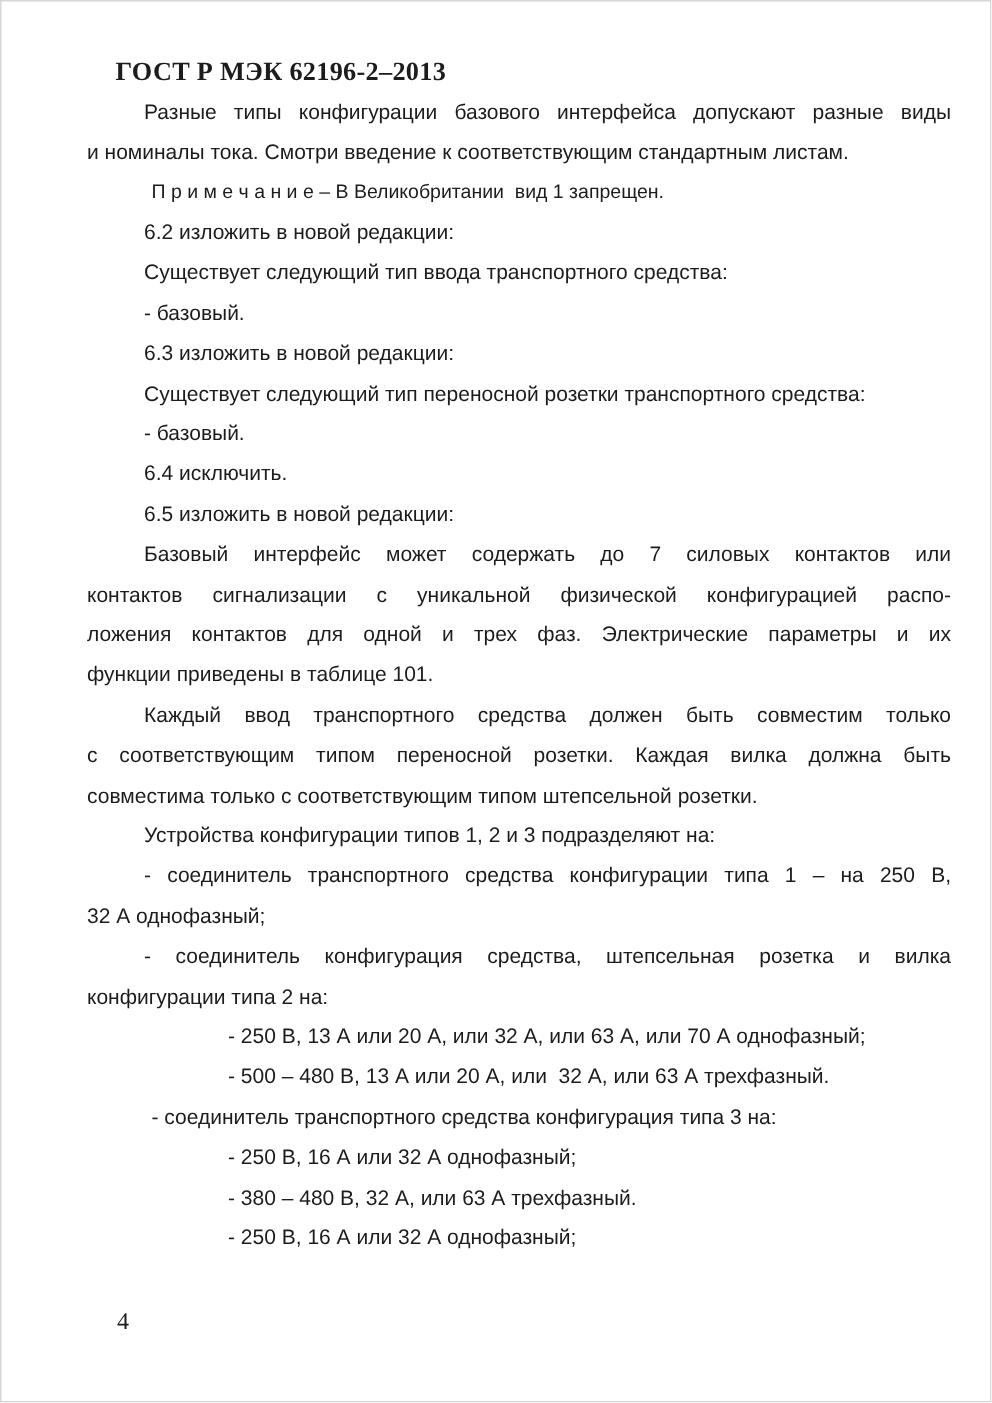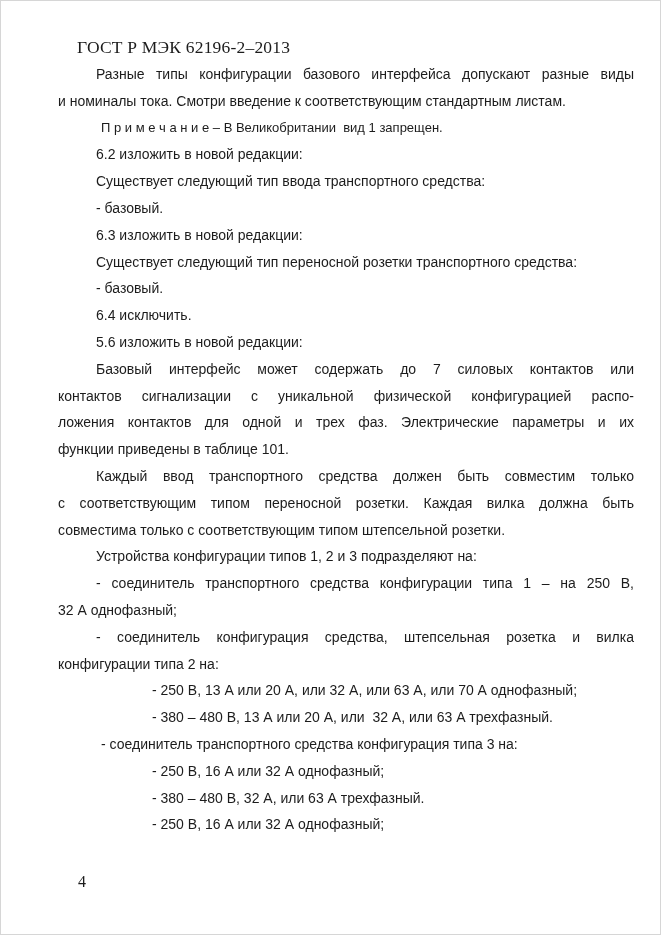--- a/index.html
+++ b/index.html
@@ -12,21 +12,21 @@
     border: 1px solid #d6d6d6;
     font-family: "Liberation Sans", sans-serif;
     color: #1c1c1c;
     overflow: hidden;
   }
   .doc-header {
     position: absolute;
     left: 76px;
     top: 36px;
     font-family: "Liberation Serif", serif;
-    font-weight: normal;
+    font-weight: bold;
     font-size: 17.5px;
     letter-spacing: 0.2px;
     white-space: pre;
   }
   .doc-body {
     position: absolute;
     left: 57px;
     top: 60px;
     width: 576px;
   }
@@ -65,35 +65,35 @@
       <div class="line j ind-para">Разные типы конфигурации базового интерфейса допускают разные виды</div>
       <div class="line nj ind-none">и номиналы тока. Смотри введение к соответствующим стандартным листам.</div>
       <div class="line nj ind-para2 style-note">П р и м е ч а н и е – В Великобритании  вид 1 запрещен.</div>
       <div class="line nj ind-para">6.2 изложить в новой редакции:</div>
       <div class="line nj ind-para">Существует следующий тип ввода транспортного средства:</div>
       <div class="line nj ind-para">- базовый.</div>
       <div class="line nj ind-para">6.3 изложить в новой редакции:</div>
       <div class="line nj ind-para">Существует следующий тип переносной розетки транспортного средства:</div>
       <div class="line nj ind-para">- базовый.</div>
       <div class="line nj ind-para">6.4 исключить.</div>
-      <div class="line nj ind-para">5.6 изложить в новой редакции:</div>
+      <div class="line nj ind-para">6.5 изложить в новой редакции:</div>
       <div class="line j ind-para">Базовый интерфейс может содержать до 7 силовых контактов или</div>
       <div class="line j ind-none">контактов сигнализации с уникальной физической конфигурацией распо-</div>
       <div class="line j ind-none">ложения контактов для одной и трех фаз. Электрические параметры и их</div>
       <div class="line nj ind-none">функции приведены в таблице 101.</div>
       <div class="line j ind-para">Каждый ввод транспортного средства должен быть совместим только</div>
       <div class="line j ind-none">с соответствующим типом переносной розетки. Каждая вилка должна быть</div>
       <div class="line nj ind-none">совместима только с соответствующим типом штепсельной розетки.</div>
       <div class="line nj ind-para">Устройства конфигурации типов 1, 2 и 3 подразделяют на:</div>
       <div class="line j ind-para">- соединитель транспортного средства конфигурации типа 1 – на 250 В,</div>
       <div class="line nj ind-none">32 А однофазный;</div>
       <div class="line j ind-para">- соединитель конфигурация средства, штепсельная розетка и вилка</div>
       <div class="line nj ind-none">конфигурации типа 2 на:</div>
       <div class="line nj ind-sub">- 250 В, 13 А или 20 А, или 32 А, или 63 А, или 70 А однофазный;</div>
-      <div class="line nj ind-sub">- 380 – 480 В, 13 А или 20 А, или  32 А, или 63 А трехфазный.</div>
+      <div class="line nj ind-sub">- 500 – 480 В, 13 А или 20 А, или  32 А, или 63 А трехфазный.</div>
       <div class="line nj ind-para2">- соединитель транспортного средства конфигурация типа 3 на:</div>
       <div class="line nj ind-sub">- 250 В, 16 А или 32 А однофазный;</div>
       <div class="line nj ind-sub">- 380 – 480 В, 32 А, или 63 А трехфазный.</div>
       <div class="line nj ind-sub">- 250 В, 16 А или 32 А однофазный;</div>
     </div>
 
   <div class="page-number">4</div>
 </div>
 
 </body></html>

